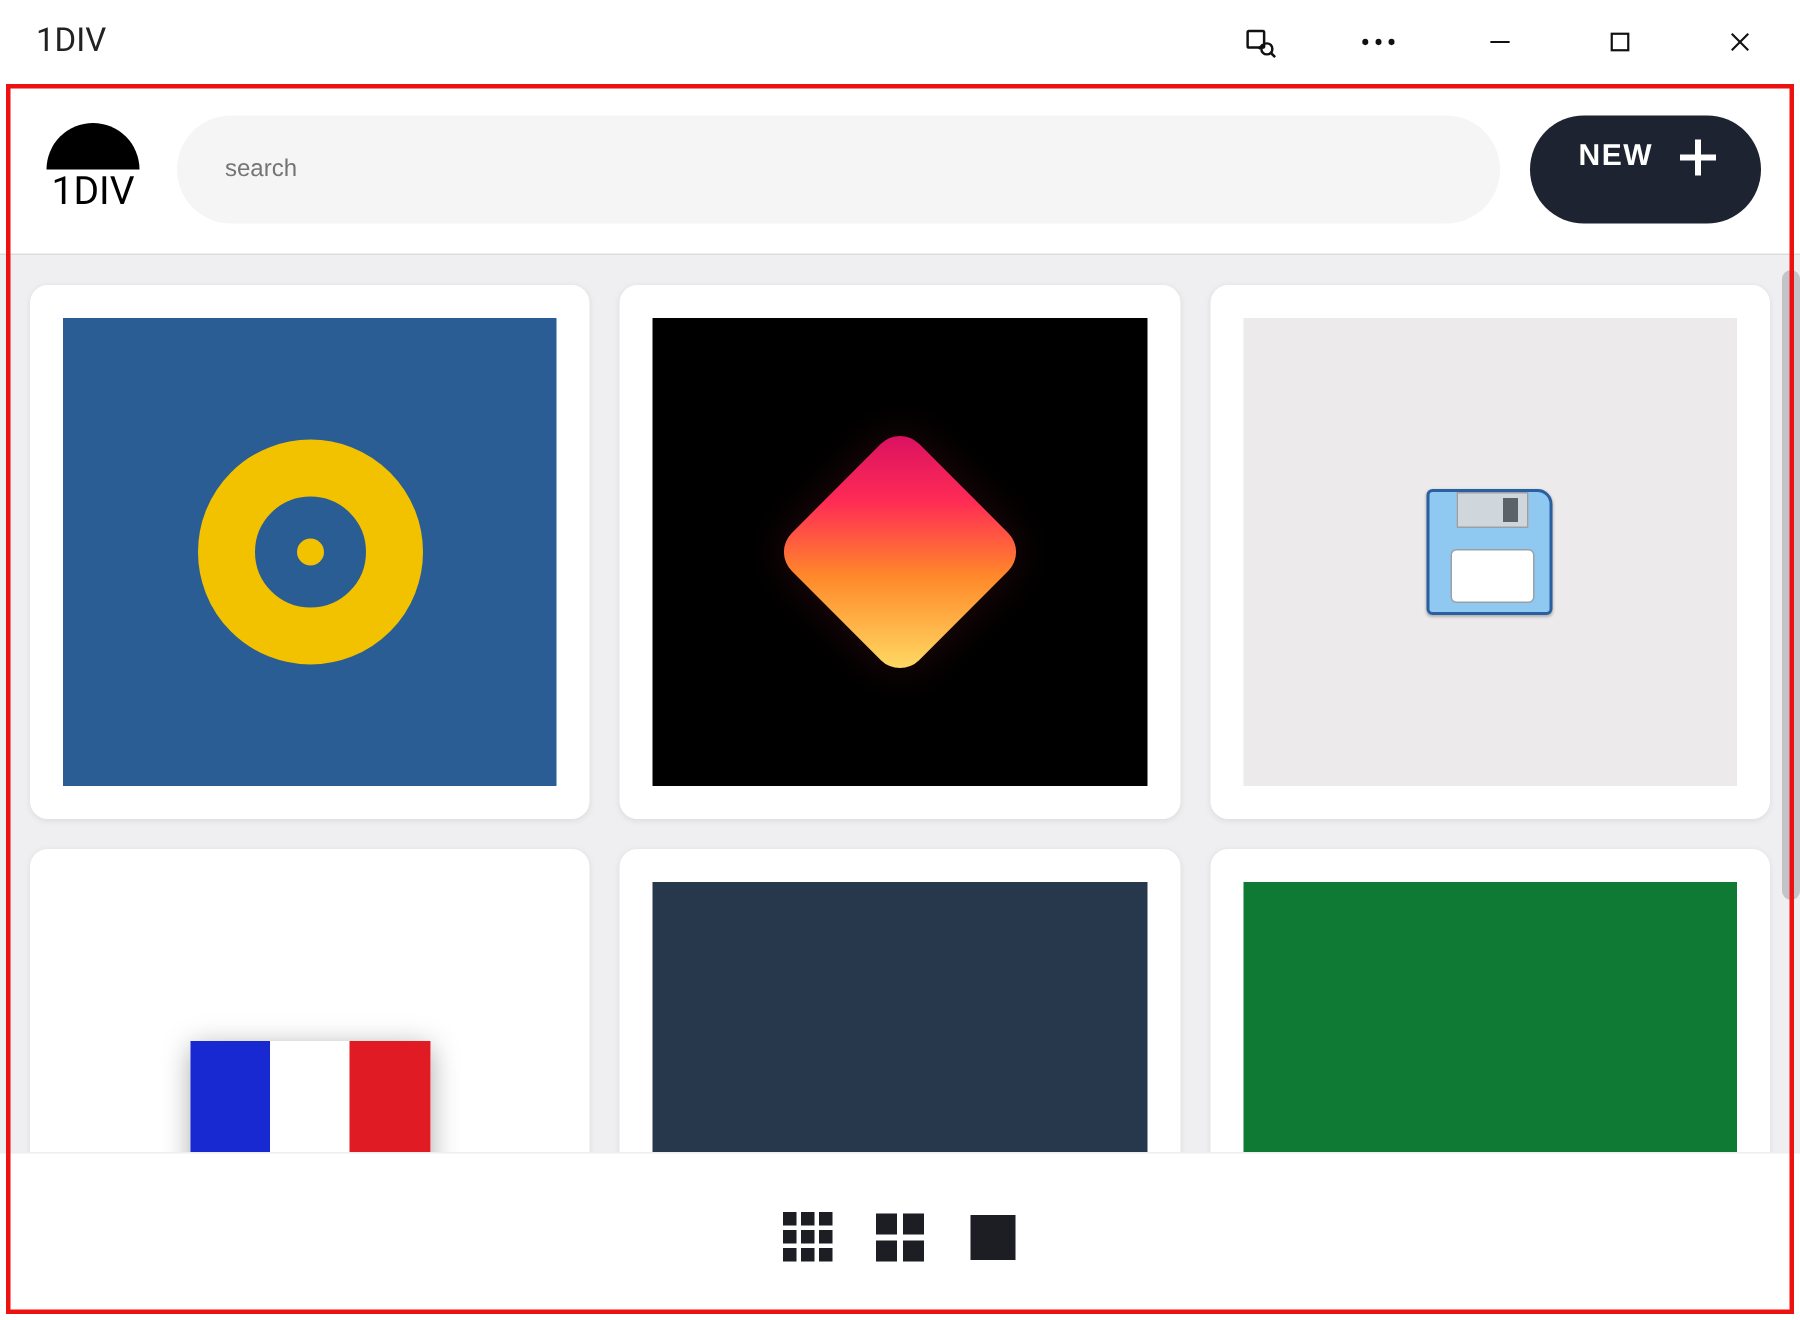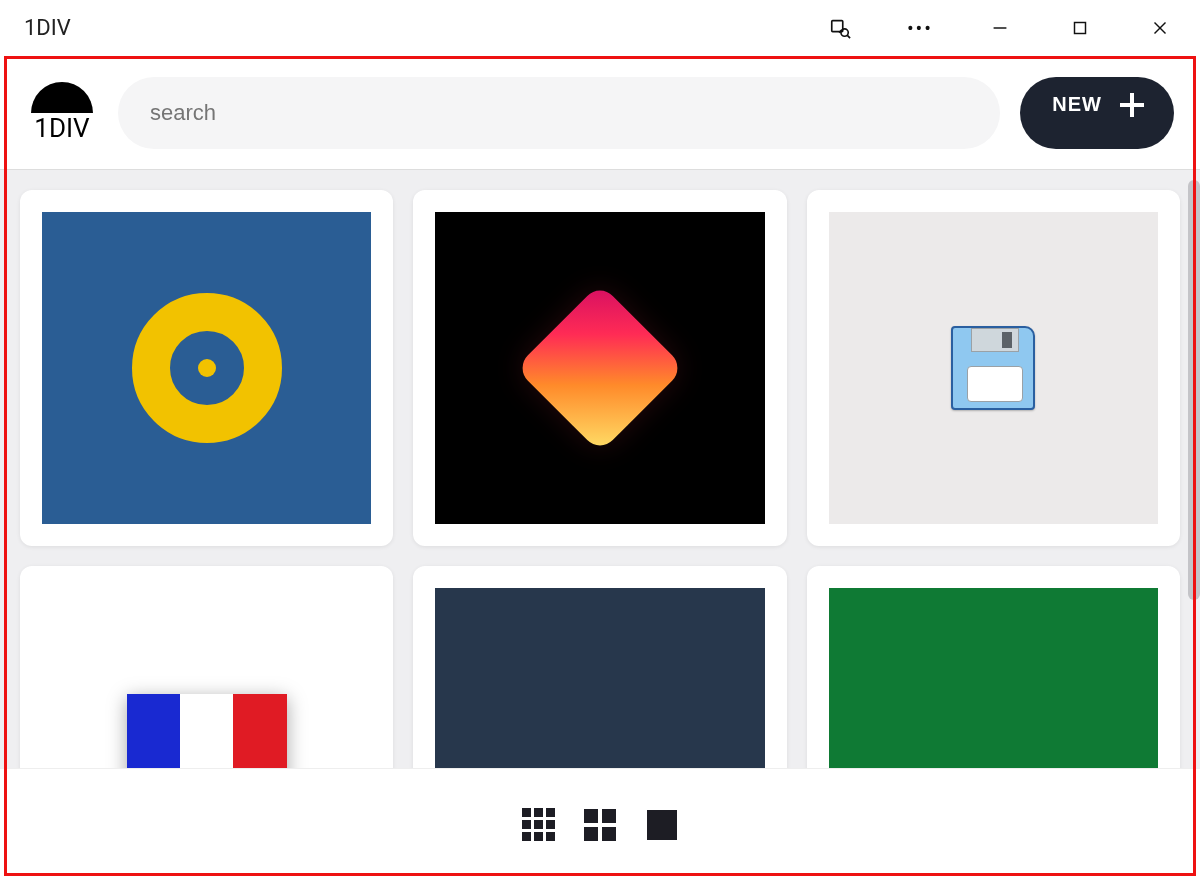--- a/index.html
+++ b/index.html
@@ -58,21 +58,21 @@
     border-radius: 62px 62px 0 0;
   }
   .brand-text { font-size: 26px; font-weight: 400; letter-spacing: 0; }
   .search {
     flex: 1;
     height: 72px;
     border-radius: 40px;
     background: #f5f5f6;
     border: none;
     padding: 0 32px;
-    font-size: 22px;
+    font-size: 16px;
     color: #888;
     outline: none;
   }
   .new-btn {
     height: 72px;
     border-radius: 40px;
     background: #1d2330;
     color: #fff;
     border: none;
     padding: 0 28px 16px 32px;

